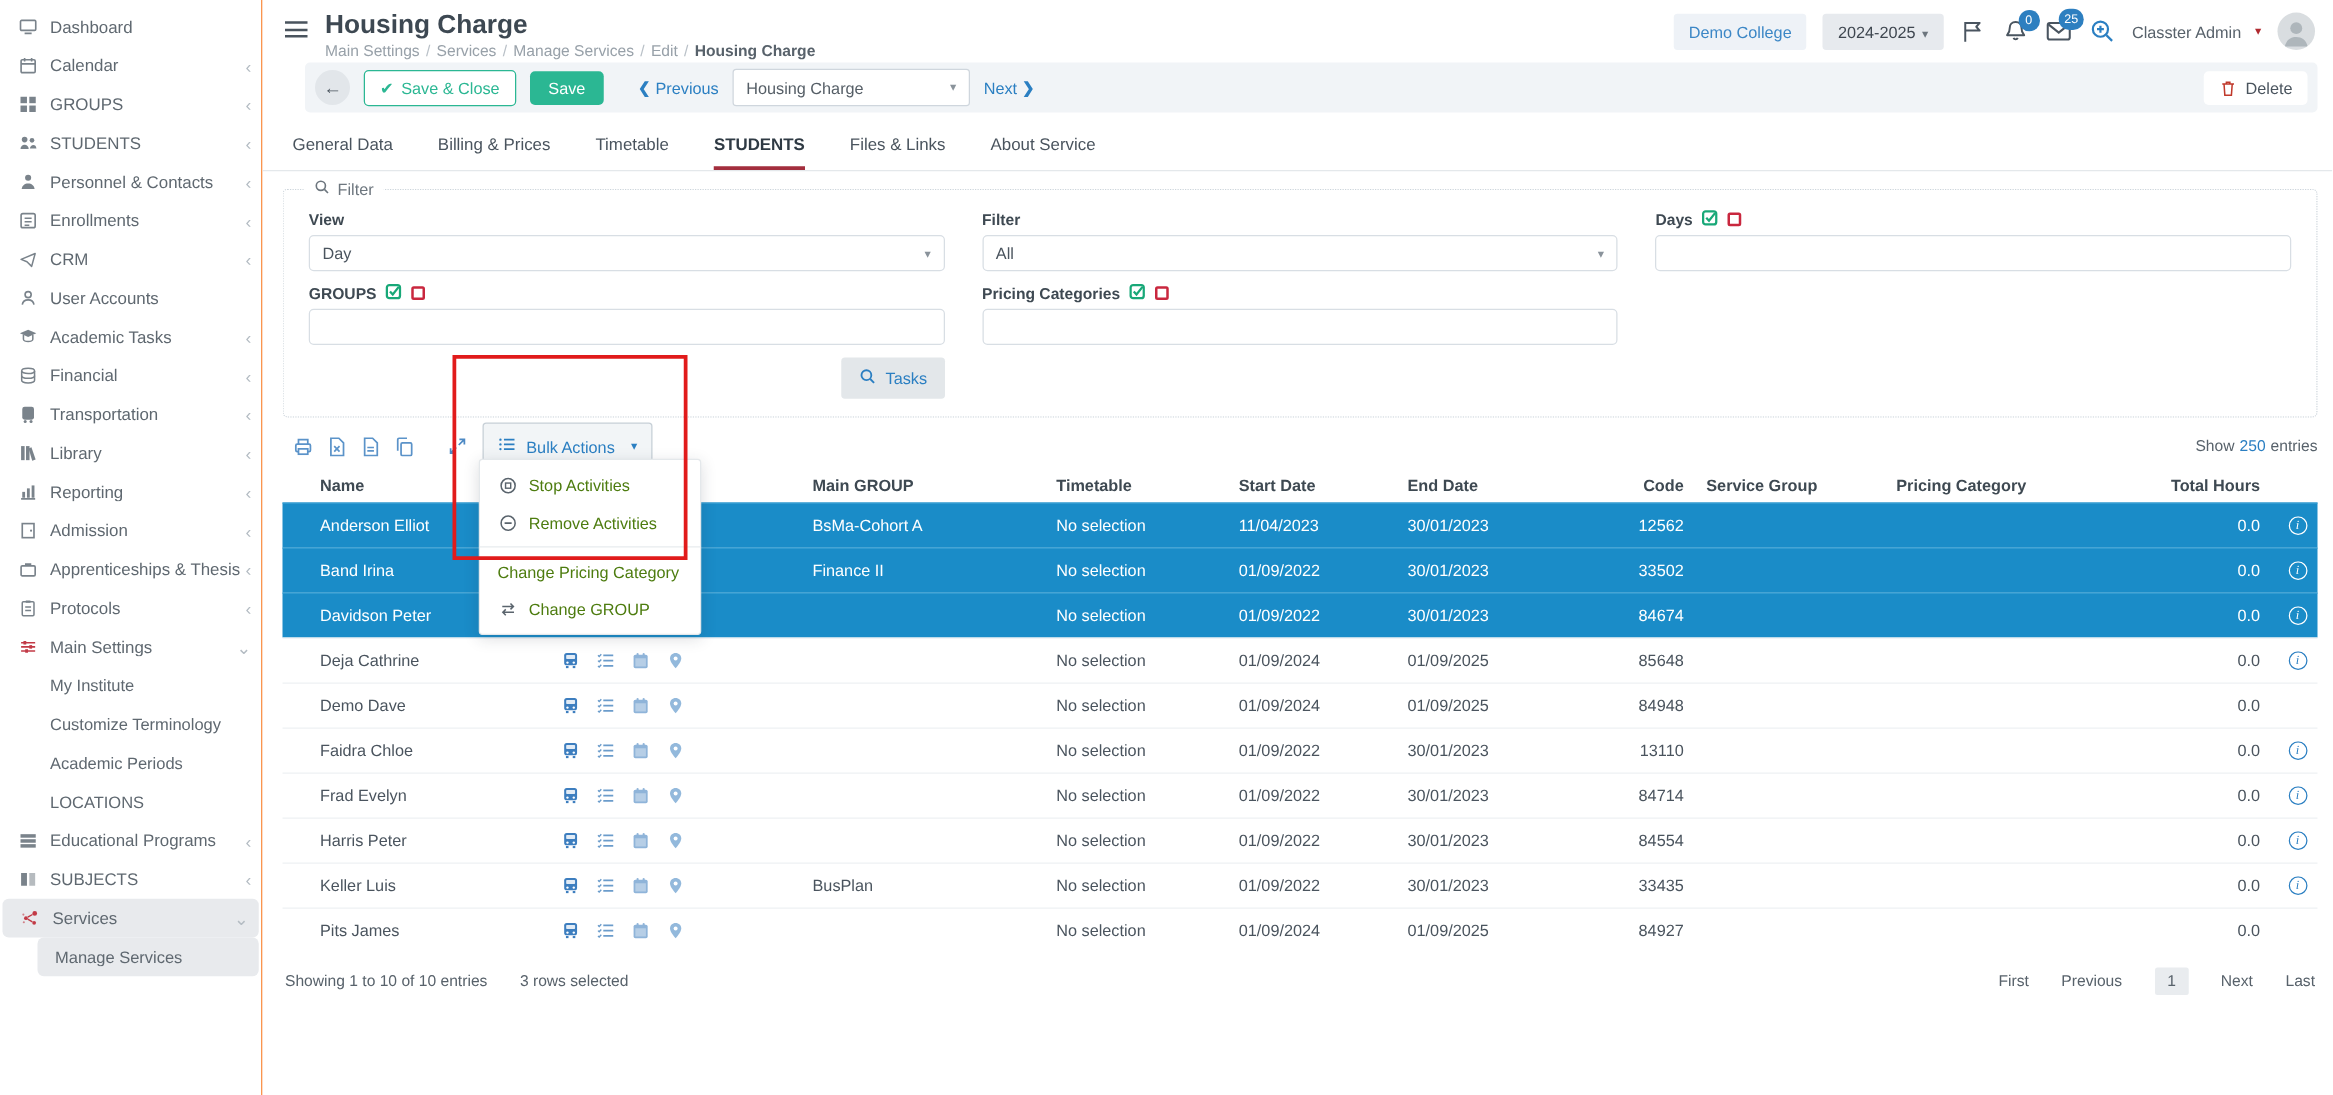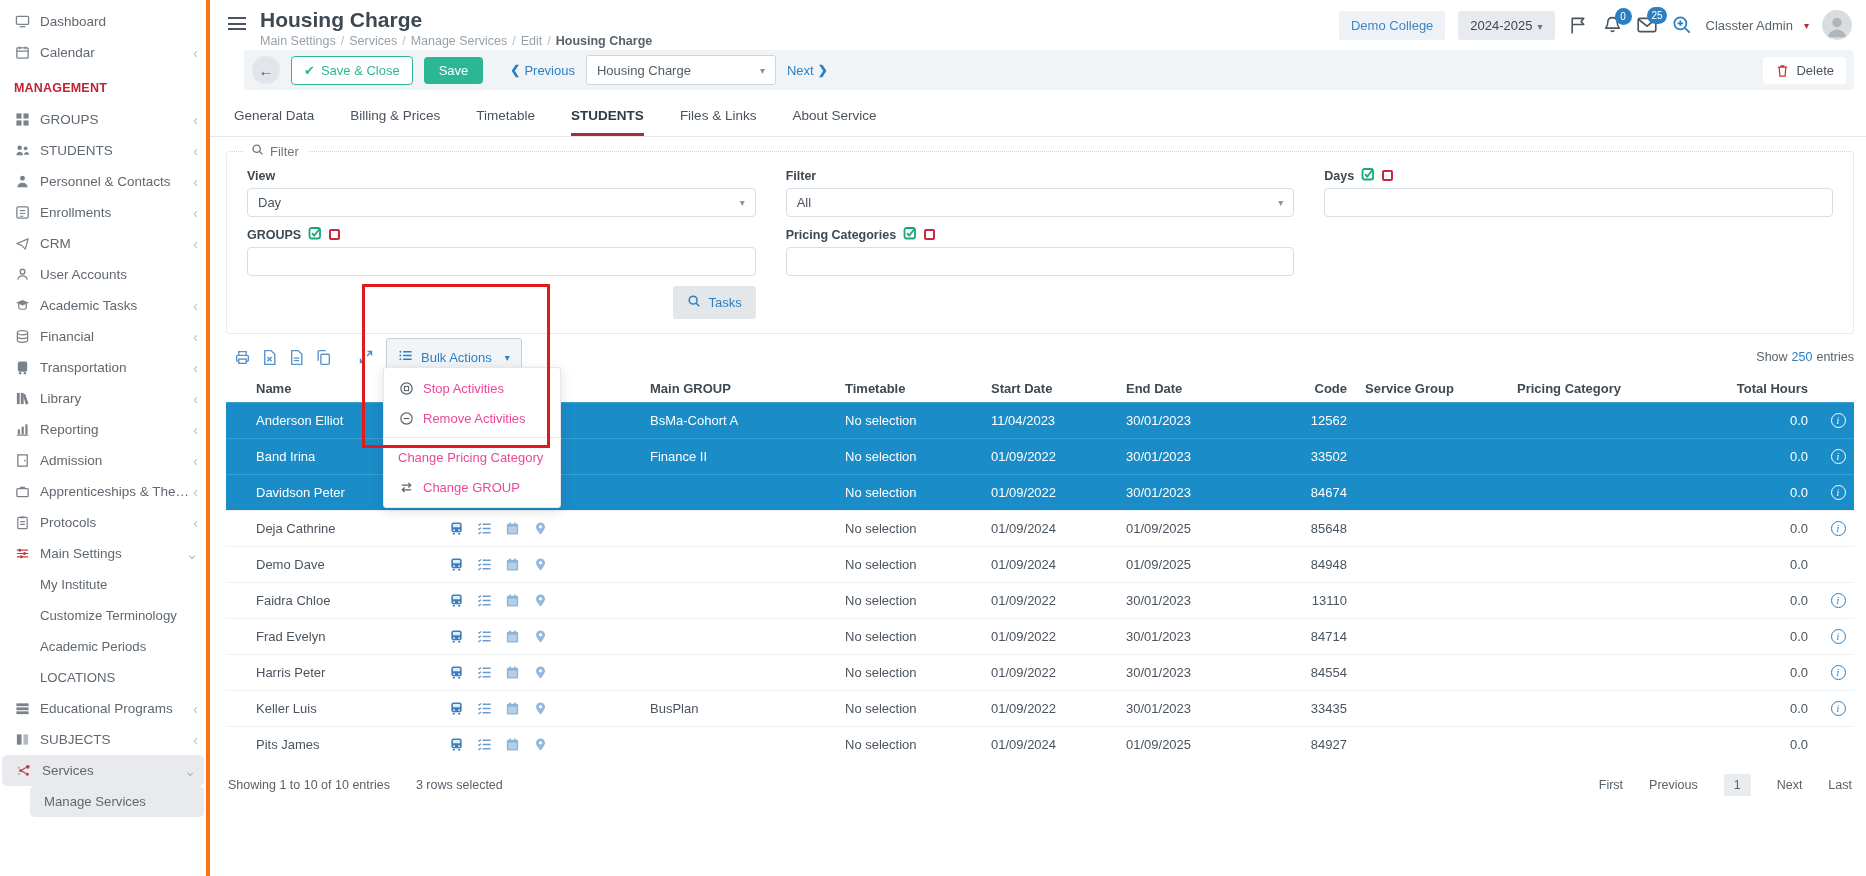--- a/index.html
+++ b/index.html
@@ -4,21 +4,21 @@
 <style>
   * { box-sizing: border-box; margin: 0; padding: 0; }
   html,body { width:1866px; height:876px; }
   body {
     font-family: "Liberation Sans", sans-serif;
     font-size: 13px; color:#4a545e; background:#fff; overflow:hidden;
   }
   .app { display:flex; width:1866px; height:876px; }
 
   
-  .sidebar { width:210px; min-width:210px; height:100%; border-right:4px solid #f97316; background:#fff; padding-top:6px; overflow:hidden; }
+  .sidebar { width:210px; min-width:210px; height:100%; border-right:1px solid #f97316; background:#fff; padding-top:6px; overflow:hidden; }
   .sb-item { display:flex; align-items:center; height:31px; padding:0 8px 0 12px; color:#5f6870; font-size:13.5px; cursor:pointer; white-space:nowrap; }
   .sb-icon { width:20px; margin-right:8px; display:inline-flex; justify-content:center; align-items:center; color:#7a838b; flex:none; }
   .sb-icon.red { color:#c23a46; }
   .sb-label { flex:1; overflow:hidden; text-overflow:ellipsis; }
   .sb-chev { color:#b4bcc3; font-size:14px; padding-left:4px; }
   .sb-section { color:#c2242e; font-weight:bold; font-size:12.5px; padding:13px 12px 9px 14px; letter-spacing:.2px; }
   .sb-sub { height:31px; display:flex; align-items:center; padding-left:40px; color:#5f6870; font-size:13.2px; cursor:pointer; white-space:nowrap; }
   .sb-item.active { background:#e8eaed; border-radius:5px; margin:0 2px; }
   .sb-sub.active { background:#e8eaed; border-radius:5px; margin-left:30px; margin-right:2px; padding-left:14px; }
 
@@ -79,21 +79,21 @@
 
   
   .tools-row { display:flex; align-items:center; margin:10px 12px 0 16px; height:26px; position:relative; }
   .tool-icons { display:flex; gap:10px; padding-left:8px; }
   .tool-ic { color:#5b93c9; cursor:pointer; display:inline-flex; }
   .tool-ic.expand { margin-left:16px; color:#4d89c4; }
   .bulk-wrap { position:relative; margin-left:12px; }
   .bulk-btn { background:#f2f5f7; border:1px solid #c6cfd6; border-radius:3px; color:#2b7fc2; padding:0 11px; height:38px; font-size:13px; display:inline-flex; align-items:center; gap:8px; cursor:pointer; }
   .bulk-btn .caret { color:#2b7fc2; }
   .dropdown { position:absolute; top:29px; left:-3px; width:178px; background:#fff; border:1px solid #e4e8eb; border-radius:3px; box-shadow:0 3px 12px rgba(40,50,60,.15); padding:5px 0; z-index:5; }
-  .menu-item { height:30px; display:flex; align-items:center; gap:9px; padding:0 14px; color:#ec4899; font-size:13px; cursor:pointer; white-space:nowrap; }
+  .menu-item { height:30px; display:flex; align-items:center; gap:9px; padding:0 14px; color:#4d7c0f; font-size:13px; cursor:pointer; white-space:nowrap; }
   .menu-item .mi { display:inline-flex; color:#5a646d; width:16px; justify-content:center; }
   .menu-item.no-icon { padding-left:14px; }
   .menu-divider { border-top:1px solid #e8ebee; margin:4px 0; }
   .show-entries { margin-left:auto; font-size:12.5px; color:#58626b; }
   .show-entries .count { color:#2b7fc2; margin:0 4px; cursor:pointer; }
 
   
   .table { margin:4px 12px 0 16px; }
   .trow { display:grid; grid-template-columns:215px 205px 195px 146px 135px 135px 104px 152px 190px 119px 1fr; align-items:center; height:36px; }
   .thead { height:28px; }
@@ -138,21 +138,20 @@
       <div class="sb-item">
         <span class="sb-icon">
           <svg width="15" height="15" viewBox="0 0 16 16">
             <rect x="2" y="3" width="12" height="11" rx="1" fill="none" stroke="currentColor" stroke-width="1.4"></rect>
             <path d="M2 6.5h12M5 1.5v3M11 1.5v3" stroke="currentColor" stroke-width="1.4"></path>
           </svg>
         </span>
         <span class="sb-label">Calendar</span>
         <span class="sb-chev">‹</span>
       </div>
-      <div class="sb-section">MANAGEMENT</div>
       <div class="sb-item">
         <span class="sb-icon">
           <svg width="15" height="15" viewBox="0 0 16 16">
             <rect x="1.5" y="1.5" width="5.5" height="5.5" fill="currentColor"></rect>
             <rect x="9" y="1.5" width="5.5" height="5.5" fill="currentColor"></rect>
             <rect x="1.5" y="9" width="5.5" height="5.5" fill="currentColor"></rect>
             <rect x="9" y="9" width="5.5" height="5.5" fill="currentColor"></rect>
           </svg>
         </span>
         <span class="sb-label">GROUPS</span>

